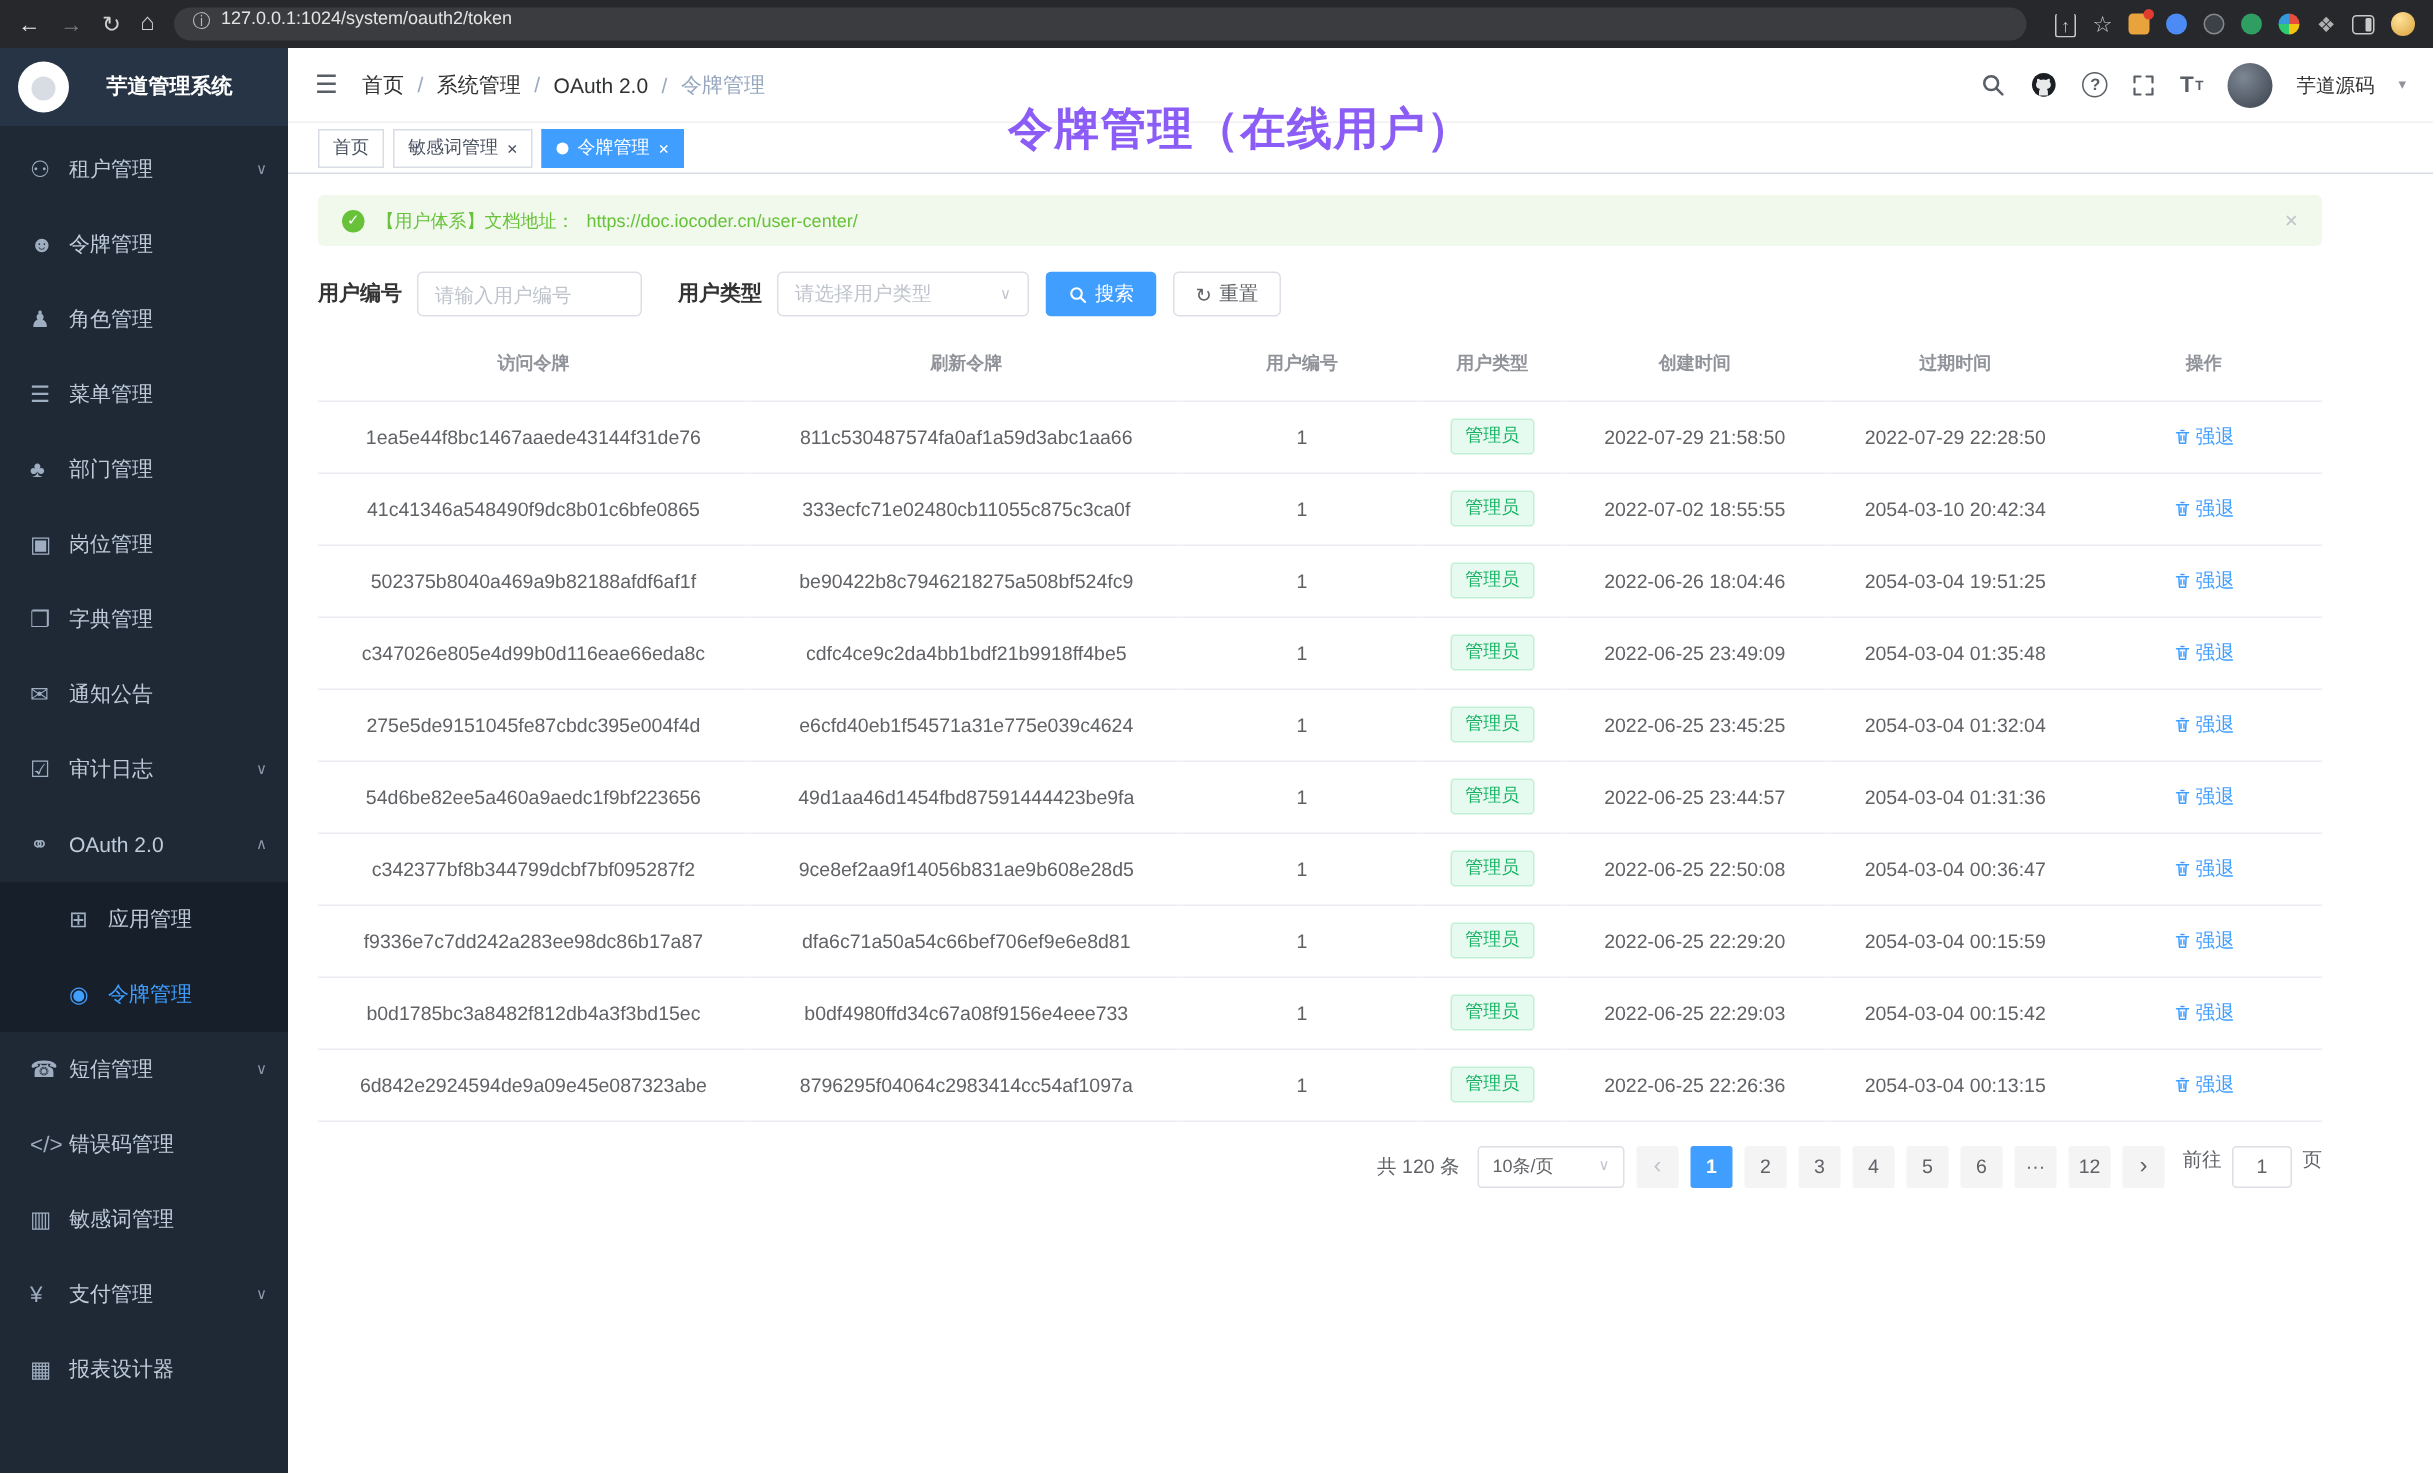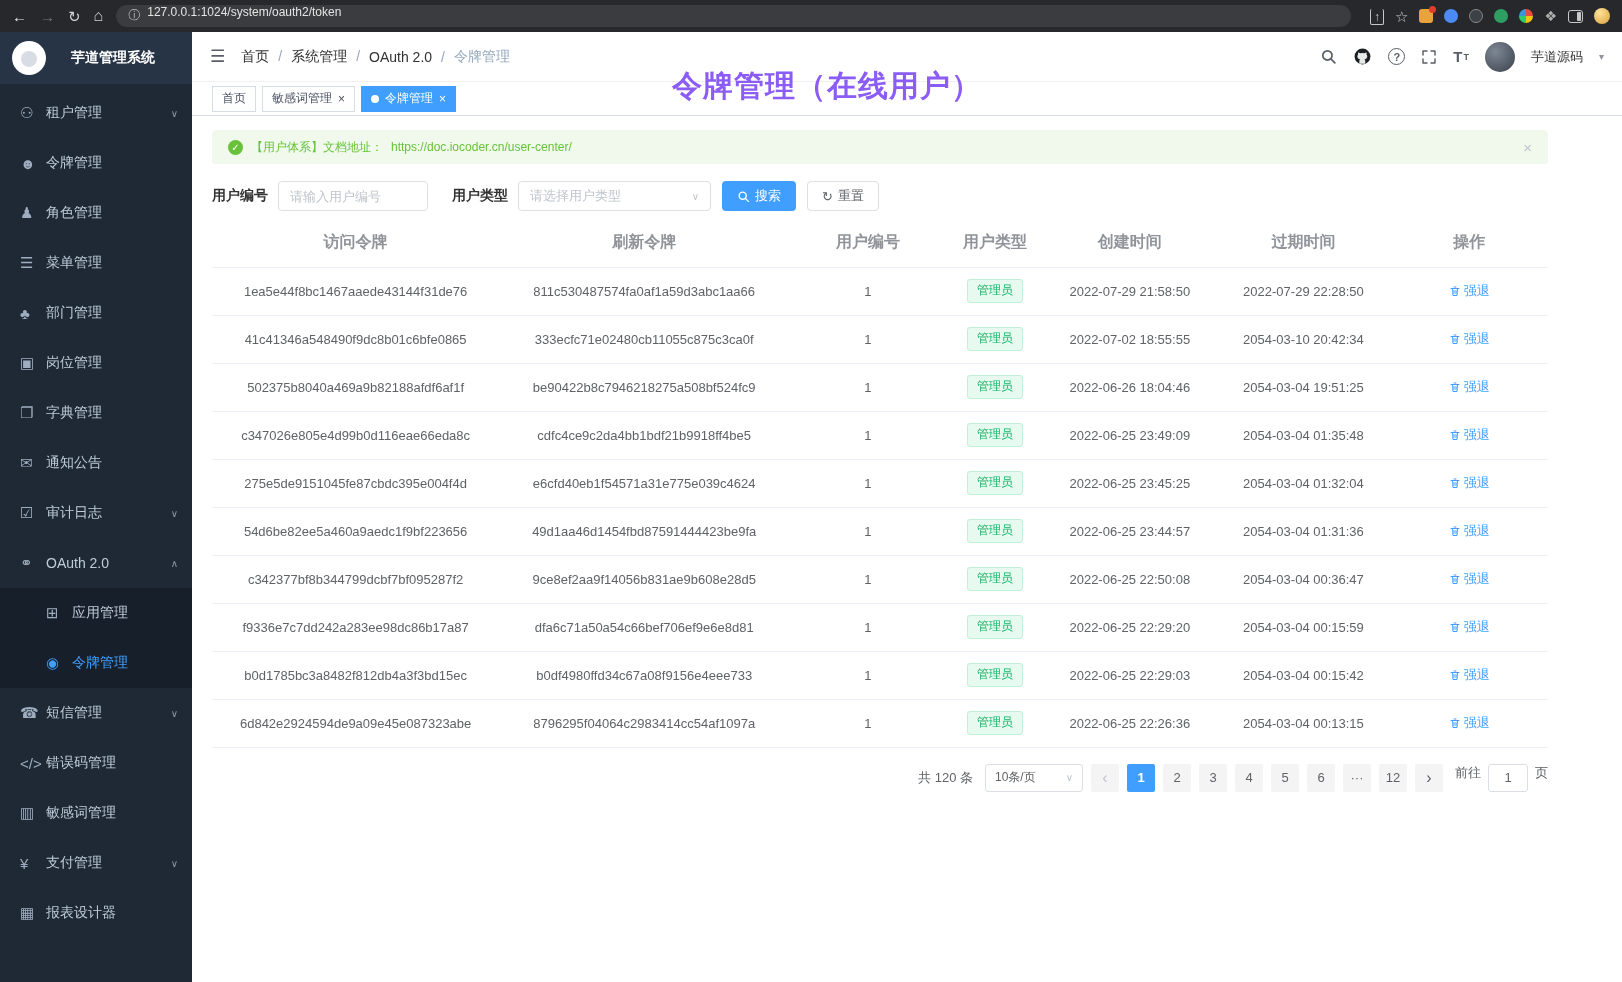--- a/index.html
+++ b/index.html
@@ -83,31 +83,31 @@
   .alert-check { width:15px; height:15px; border-radius:50%; background:#67c23a; color:#fff; font-size:10px; display:flex; align-items:center; justify-content:center; flex-shrink:0; }
   .alert-check::before{content:"✓";}
   .alert a { color:#67c23a; text-decoration:none; cursor:pointer; }
   .alert-close { margin-left:auto; color:#c0c4cc; font-size:15px; cursor:pointer; }
   .alert-close::before{content:"×";}
 
   .filters { display:flex; align-items:center; margin:17px 0 8px 0; font-size:14px; }
   .f-label { font-weight:700; color:#333; margin-right:10px; white-space:nowrap; }
   .f-input { width:150px; height:30px; border:1px solid #dcdfe6; border-radius:4px; padding:0 11px; font-size:13px; color:#606266; outline:none; }
   .f-input::placeholder { color:#bfc4cc; }
-  .f-select { width:193px; height:30px; border:1px solid #dcdfe6; border-radius:4px; display:flex; align-items:center; justify-content:space-between; padding:0 11px; font-size:13px; color:#bfc4cc; cursor:pointer; }
+  .f-select { width:168px; height:30px; border:1px solid #dcdfe6; border-radius:4px; display:flex; align-items:center; justify-content:space-between; padding:0 11px; font-size:13px; color:#bfc4cc; cursor:pointer; }
   .sel-caret { font-size:10px; color:#c0c4cc; }
   .sel-caret::before{content:"∨";}
   .gap24 { width:24px; }
   .btn { height:30px; border-radius:4px; font-size:13px; display:inline-flex; align-items:center; gap:5px; padding:0 14px; cursor:pointer; border:1px solid transparent; margin-left:11px; }
   .btn-primary { background:#409eff; color:#fff; }
   .btn-default { background:#fff; border-color:#dcdfe6; color:#606266; }
   .reset-ic::before{content:"↻"; font-size:13px;}
 
   table { width:100%; border-collapse:collapse; table-layout:fixed; font-size:13px; color:#606266; margin-top:6px;}
-  thead th { height:48px; color:#909399; font-weight:700; font-size:16px; border-bottom:1px solid #ebeef5; text-align:center; }
+  thead th { height:48px; color:#909399; font-weight:700; font-size:12px; border-bottom:1px solid #ebeef5; text-align:center; }
   tbody td { height:48px; border-bottom:1px solid #ebeef5; text-align:center; white-space:nowrap; overflow:hidden; text-overflow:ellipsis; }
   .tag { display:inline-block; padding:3px 9px; border-radius:3px; background:#e7faf0; border:1px solid #c1f0d6; color:#16b364; font-size:12px; line-height:1.3; }
   .action-link { color:#409eff; display:inline-flex; align-items:center; gap:3px; cursor:pointer; }
 
   .pagination { display:flex; align-items:center; justify-content:flex-end; gap:8px; margin-top:16px; font-size:13px; color:#606266; }
   .pg-total { margin-right:4px; }
   .pg-size { width:98px; height:28px; border:1px solid #dcdfe6; border-radius:3px; display:flex; align-items:center; justify-content:space-between; padding:0 9px; font-size:12px; color:#606266; cursor:pointer; }
   .pg-btn { min-width:28px; height:28px; background:#f4f4f5; border:none; border-radius:2px; color:#606266; font-size:13px; display:inline-flex; align-items:center; justify-content:center; padding:0 4px; cursor:pointer; font-family:inherit; }
   .pg-btn.active { background:#409eff; color:#fff; font-weight:700; }
   .pg-prev { color:#c0c4cc; cursor:default; }

